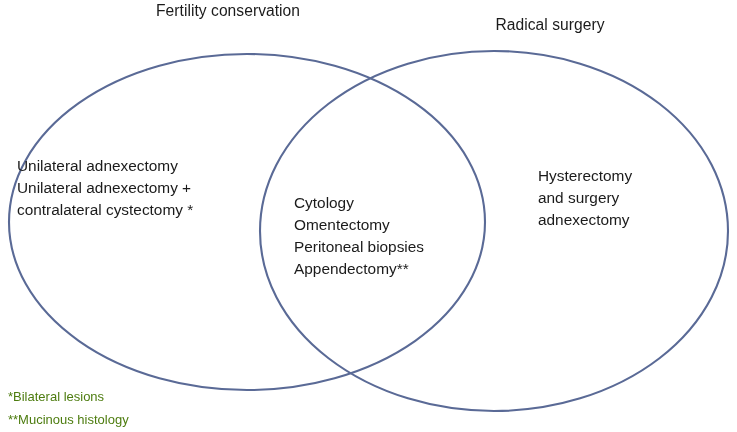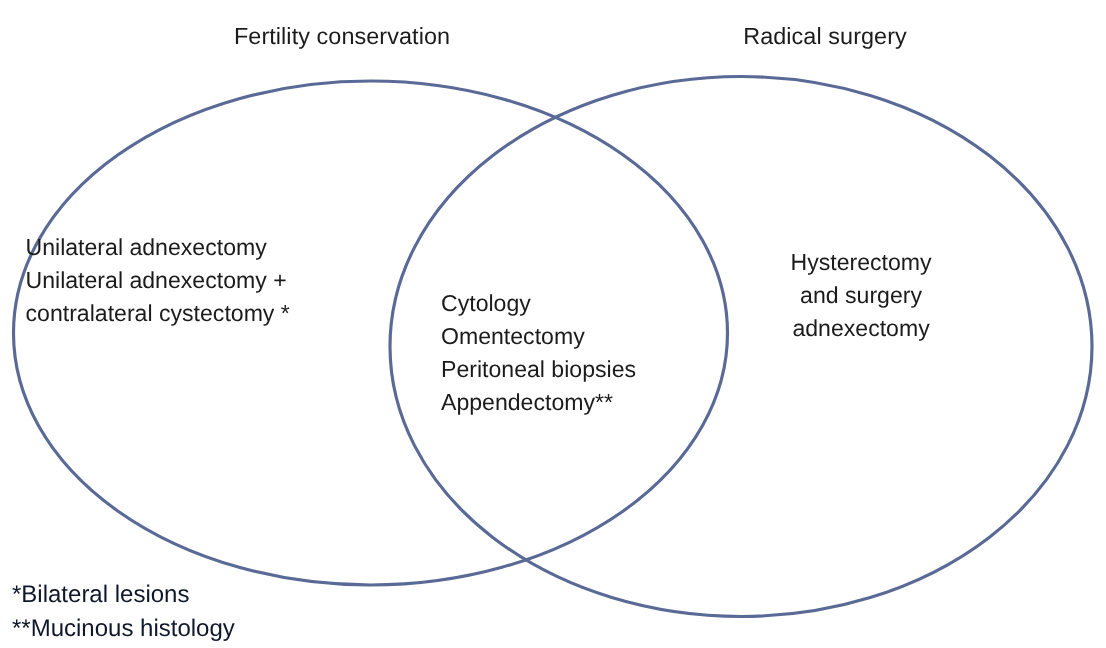--- a/index.html
+++ b/index.html
@@ -37,47 +37,47 @@
     font-size: 15.4px;
     line-height: 1.0;
     white-space: nowrap;
     letter-spacing: 0.05px;
   }
   
   .heading {
     font-size: 15.6px;
     text-align: center;
   }
-  #heading-left  { left: 137px; top: 17px;  width: 182px; }
+  #heading-left  { left: 137px; top: 3px;  width: 182px; }
   #heading-right { left: 484px; top: 17px;  width: 132px; }
 
   
   .region-text {
     position: absolute;
     color: #1b1b1b;
     font-size: 15.4px;
   }
   .region-text .line {
     white-space: nowrap;
     margin: 0;
     padding: 0;
     height: 22px;
     line-height: 22px;
   }
   #region-left-only   { left: 17px;  top: 155px; }
   #region-center      { left: 294px; top: 160px; margin-top: 32px; }
-  #region-right-only  { left: 527px; top: 165px; text-align: center; }
+  #region-right-only  { left: 538px; top: 165px; }
 
   
   #footnotes {
     position: absolute;
     left: 8px;
     top: 385px;
-    color: #0f172a;
-    font-size: 16px;
+    color: #4d7c0f;
+    font-size: 13px;
   }
   #footnotes .line {
     white-space: nowrap;
     height: 23px;
     line-height: 23px;
   }
 </style>
 </head>
 <body>
 

